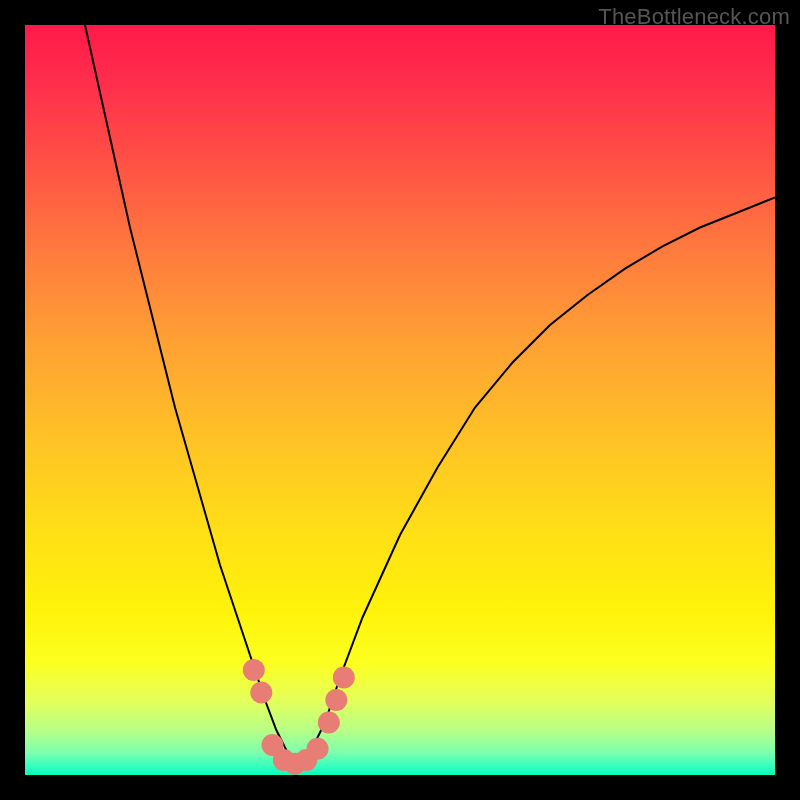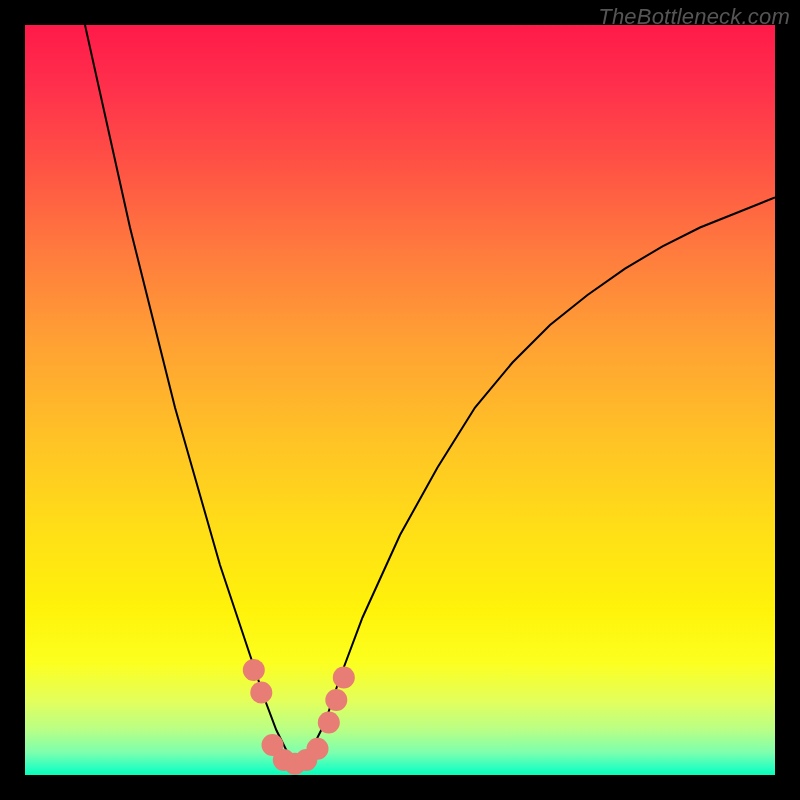--- a/index.html
+++ b/index.html
@@ -9,21 +9,20 @@
     height: 800px;
     overflow: hidden;
     background: #000;
     font-family: Arial, Helvetica, sans-serif;
   }
   .frame {
     position: relative;
     width: 800px;
     height: 800px;
     background: #000;
-    font-style: italic;
   }
   .plot-area {
     position: absolute;
     left: 25px;
     top: 25px;
     width: 750px;
     height: 750px;
     background: linear-gradient(to bottom,
       #ff1a49 0%,
       #ff2f4c 8%,

